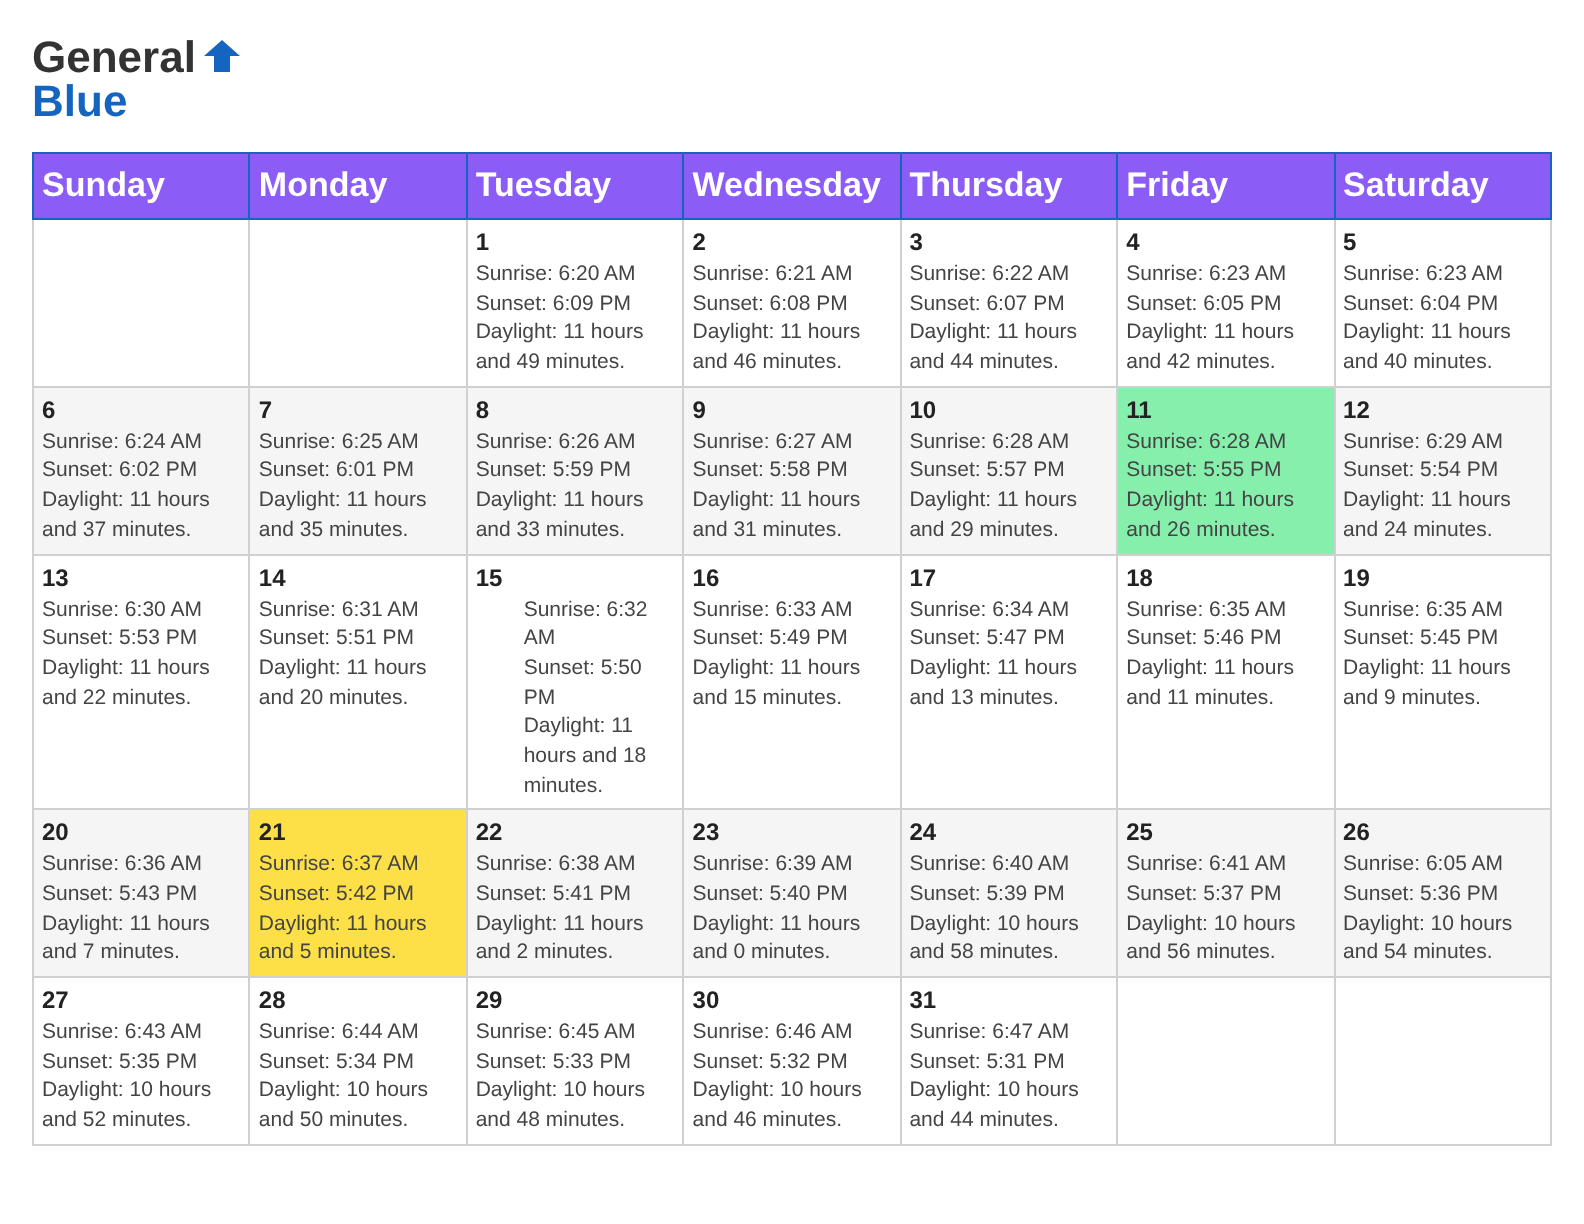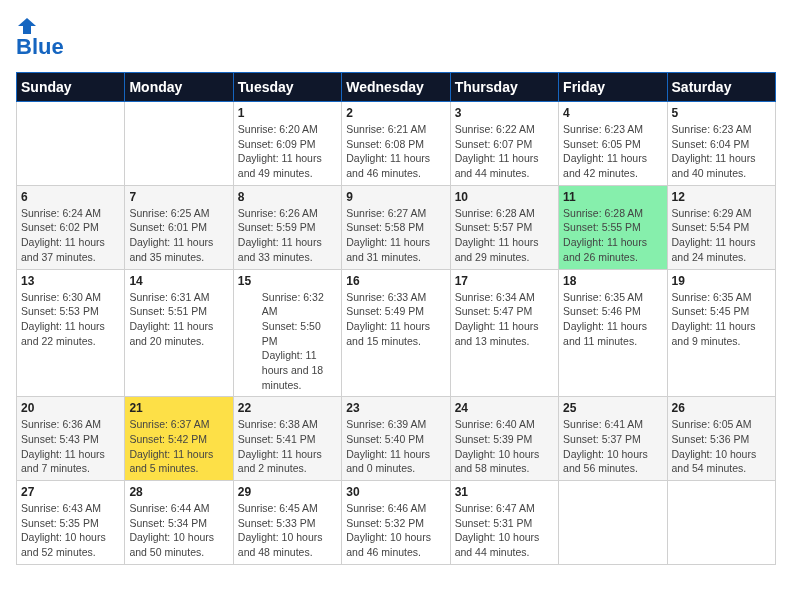--- a/index.html
+++ b/index.html
@@ -34,25 +34,25 @@
     .location {
       font-size: 16px;
       color: #444;
     }
     .calendar {
       width: 100%;
       border-collapse: collapse;
       font-size: 11px;
     }
     .calendar th {
-      background: #0f172a;
+      background: #8b5cf6;
       color: #fff;
       padding: 6px 4px;
       text-align: left;
-      font-size: 14px;
+      font-size: 17px;
       font-weight: bold;
       border: 1px solid #1565C0;
     }
     .calendar td {
       border: 1px solid #d0d0d0;
       vertical-align: top;
       padding: 4px;
       width: 108px;
       min-height: 70px;
       background: #fff;
@@ -73,20 +73,21 @@
       font-size: 10.5px;
     }
     .empty-cell { background: #fff !important; }
   </style>
 </head>
 <body>
 
 <div class="header">
   <div class="logo">
     <div style="display:flex;align-items:center;gap:2px;">
+      <span class="logo-general" style="font-size:22px;font-weight:bold;color:#333;">General</span>
       <svg width="22" height="22" viewBox="0 0 22 22">
         <polygon points="11,2 20,10 15,10 15,18 7,18 7,10 2,10" fill="#1565C0"></polygon>
       </svg>
     </div>
     <span class="logo-blue" style="font-size:22px;font-weight:bold;color:#1565C0;margin-top:-4px;">Blue</span>
   </div>
   <div class="title-block">
     <div class="month-title"></div>
     <div class="location"></div>
   </div>

